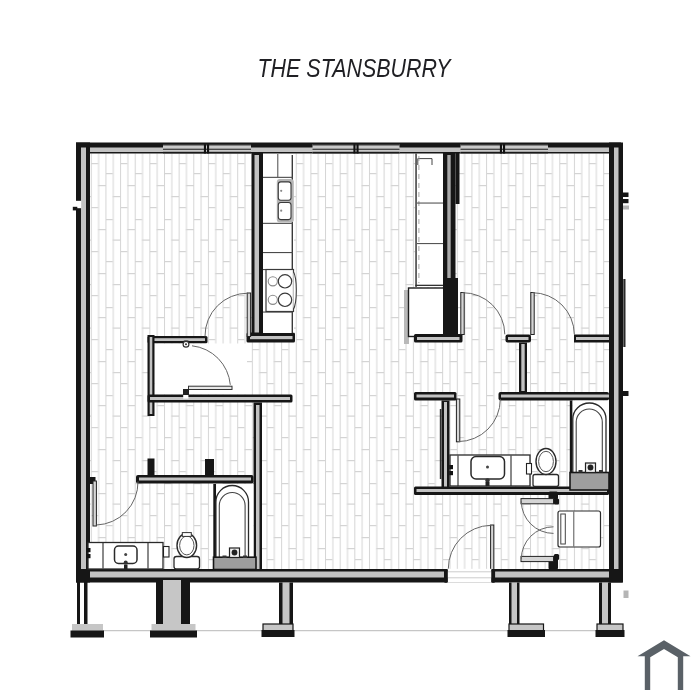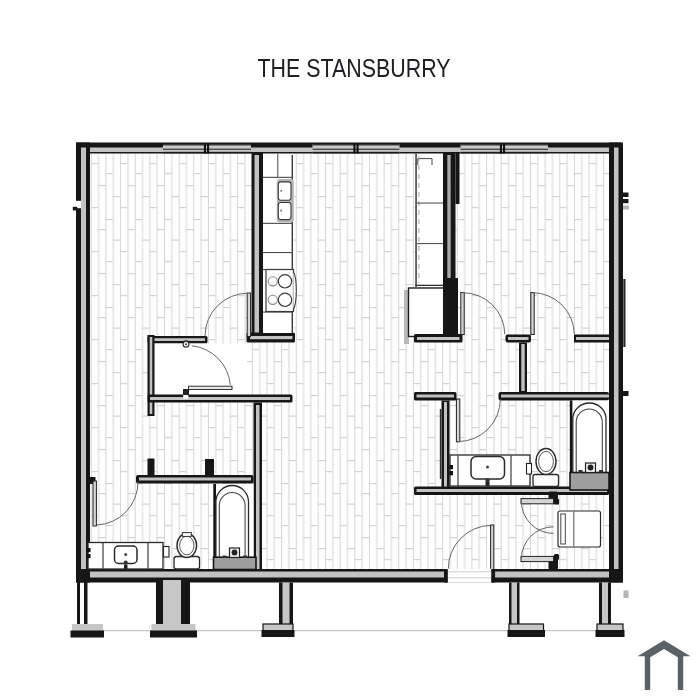--- a/index.html
+++ b/index.html
@@ -1,16 +1,16 @@
 <!DOCTYPE html>
 <html><head>
 <meta charset="utf-8">
 <style>
   html,body{margin:0;padding:0;background:#ffffff;}
-  .page{width:700px;height:700px;position:relative;font-family:"Liberation Sans",sans-serif;}
+  .page{width:700px;height:700px;position:relative;font-family:"Liberation Sans",sans-serif;font-style:italic;}
   svg{display:block;}
 </style>
 </head>
 <body>
 <div class="page">
 <svg width="700" height="700" viewBox="0 0 700 700">
 <defs>
   <pattern id="planks" x="90.8" y="153" width="29.28" height="88" patternUnits="userSpaceOnUse">
     <rect x="0" y="0" width="29.28" height="88" fill="#ffffff"></rect>
     <rect x="0" y="0" width="1" height="88" fill="#d5d5d5"></rect>

